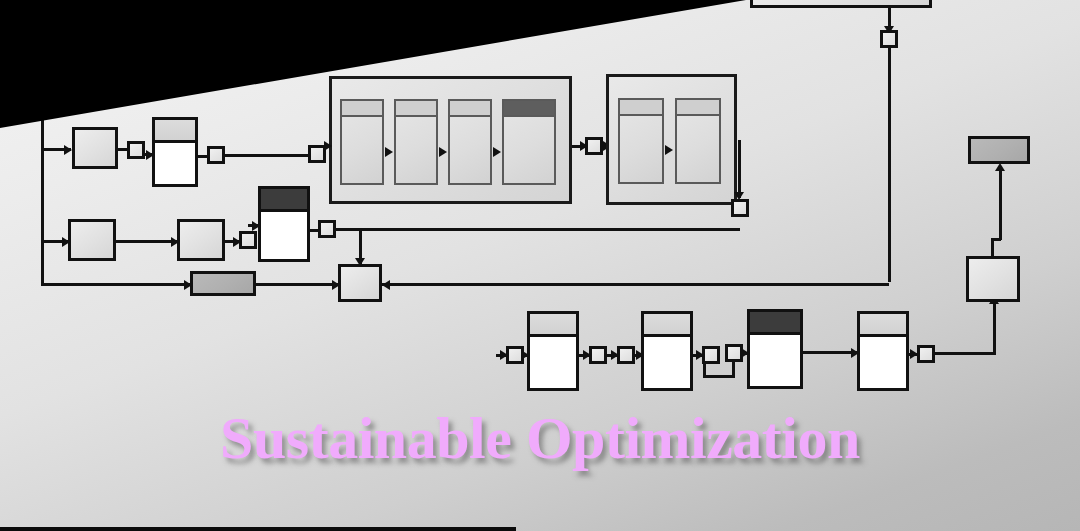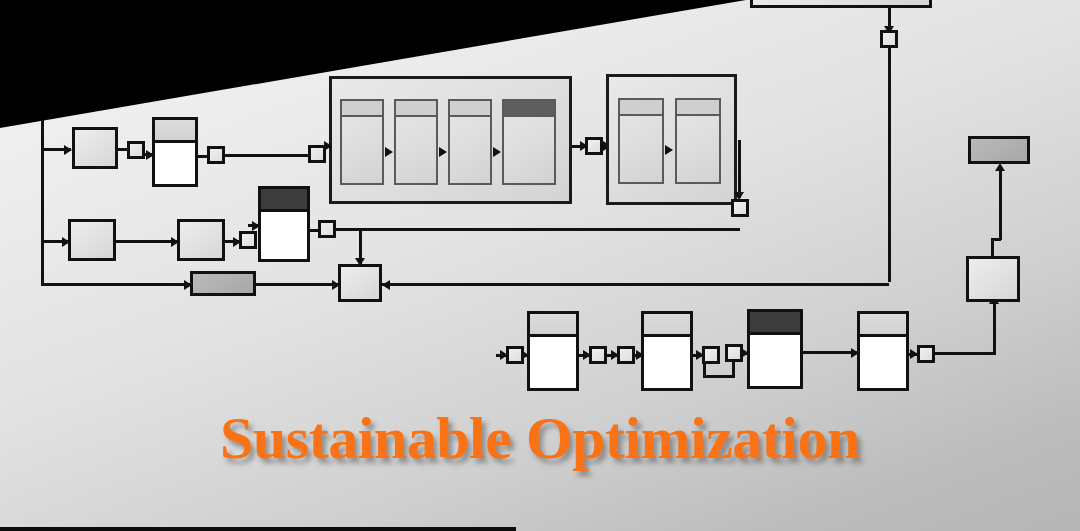--- a/index.html
+++ b/index.html
@@ -140,21 +140,21 @@
   #title {
     position: absolute;
     left: 0;
     top: 404px;
     width: 1080px;
     text-align: center;
     font-family: "Liberation Serif", serif;
     font-weight: bold;
     font-size: 60px;
     letter-spacing: -0.5px;
-    color: #f97316;
+    color: #f0abfc;
     text-shadow: 4px 5px 5px rgba(90,90,90,0.55);
     white-space: nowrap;
   }
 </style>
 </head>
 <body>
 
 <div id="stage">
 
   <div id="bg-plate"></div>

